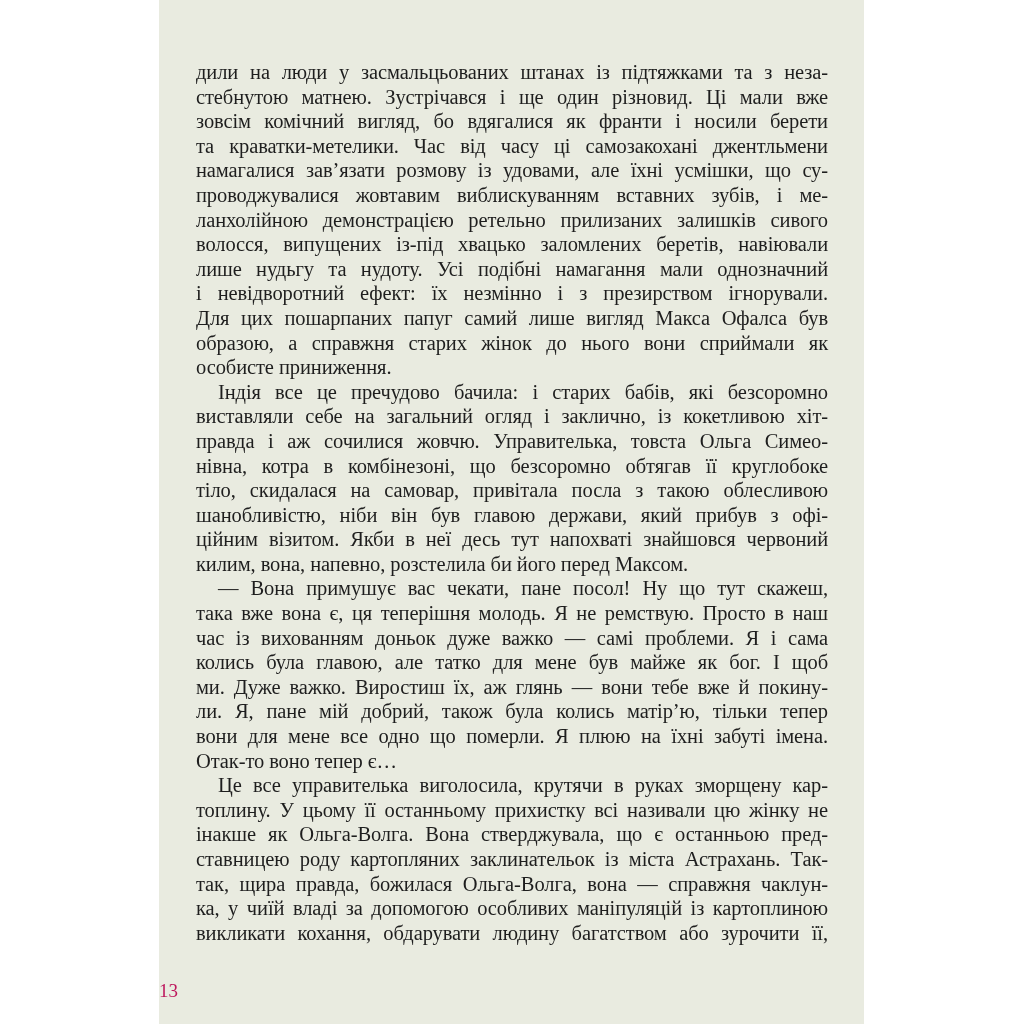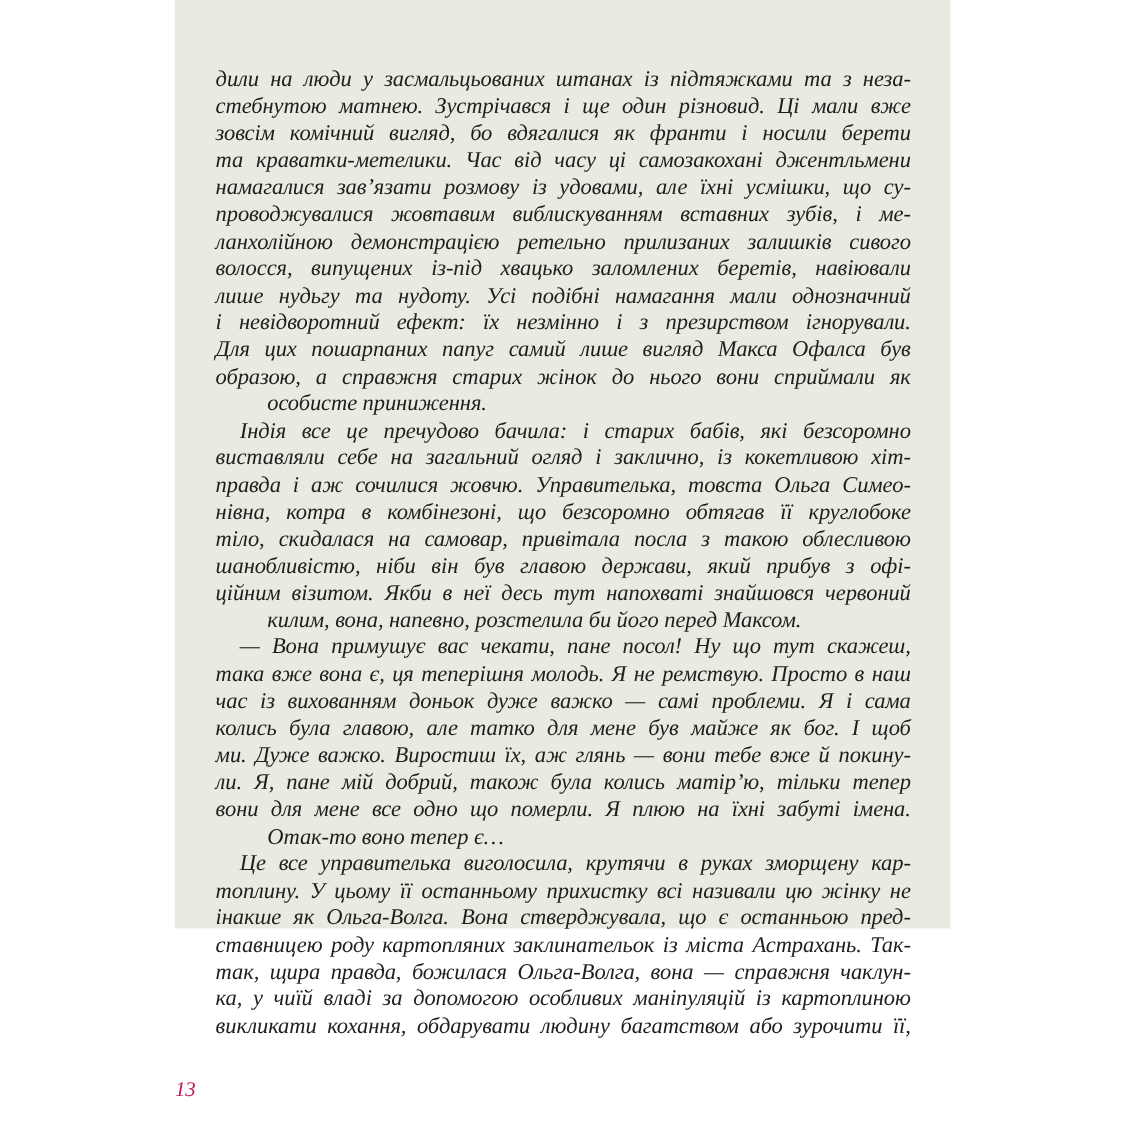--- a/index.html
+++ b/index.html
@@ -8,23 +8,22 @@
       width: 1024px;
       height: 1024px;
       background: #ffffff;
       overflow: hidden;
     }
     .page {
       position: absolute;
       left: 159px;
       top: 0;
       width: 705px;
-      height: 844px;
+      height: 1024px;
       background: #e9ebe0;
-      font-style: italic;
     }
     .text-block {
       position: absolute;
       left: 37px;
       top: 60px;
       width: 632px;
       font-family: "Liberation Serif", "DejaVu Serif", serif;
       font-size: 20.5px;
       line-height: 24.6px;
       color: #1e1e1e;
@@ -33,21 +32,20 @@
     }
     .line {
       display: block;
       white-space: nowrap;
       text-align: justify;
       text-align-last: justify;
       height: 24.6px;
     }
     .line.last {
       text-align-last: left;
-      margin-left: 47px;
     }
     .line.indent {
       padding-left: 22px;
     }
     .page-number {
       position: absolute;
       left: 0;
       width: 705px;
       top: 980px;
       text-align: left;

